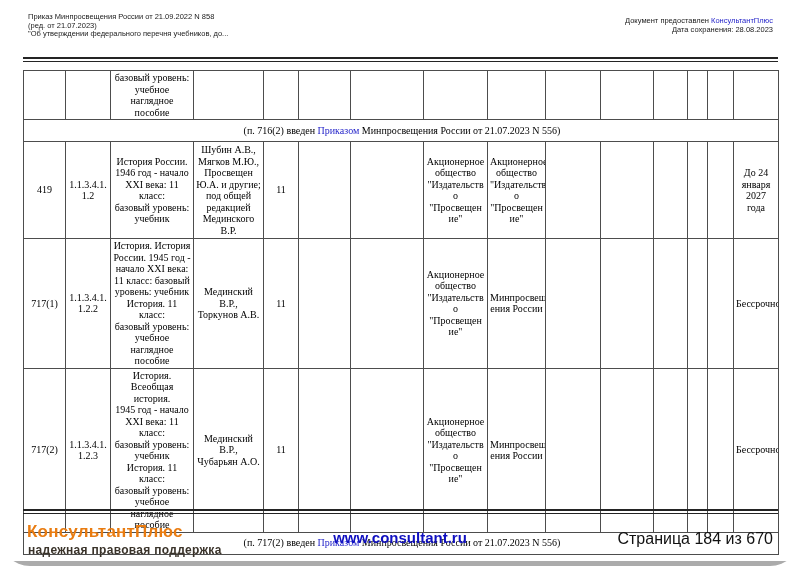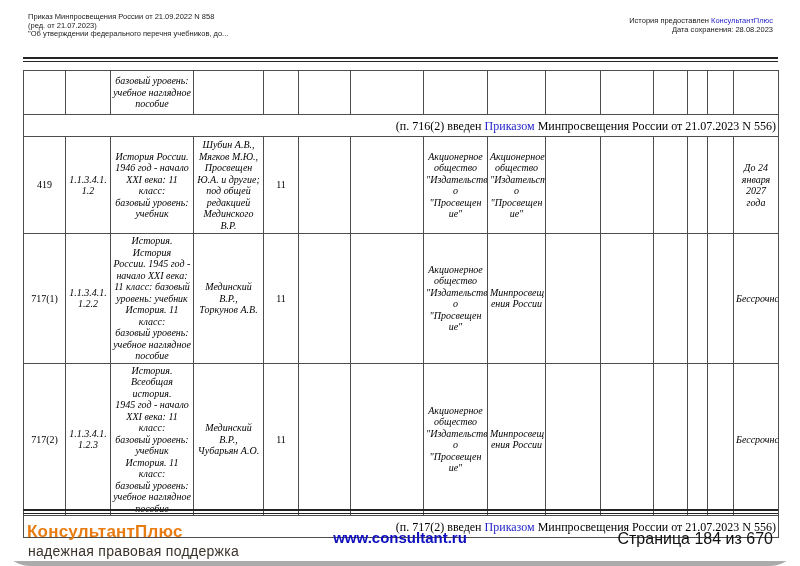--- a/index.html
+++ b/index.html
@@ -27,39 +27,39 @@
   
   .tablewrap { position:absolute; left:23px; top:70px; }
   table.doc {
     border-collapse:collapse; table-layout:fixed; width:755px;
     font-family:"Liberation Serif", serif; font-size:10px; line-height:11.5px; color:#000;
   }
   table.doc td {
     border:1px solid #4d4d4d; padding:1px 2px;
     text-align:center; vertical-align:middle; overflow:hidden;
   }
-  td.pre { white-space:pre-line;font-style:italic; }
+  td.pre { white-space:pre-line; }
   td.fpu { text-align:left; padding-left:3px;margin-left:12px; }
   tr.note td {
-    text-align:right; padding:2px 2px 2px 4px; font-size:12px; line-height:12px;
+    text-align:center; padding:2px 2px 2px 4px; font-size:10px; line-height:12px;
   }
   tr.h44  { height:44px; }
   tr.h22  { height:22px; }
   tr.h97  { height:97px; }
   tr.h113 { height:113px; }
   tr.h23  { height:23px; }
   tr.h117 { height:117px; }
   
   .logo {
     position:absolute; left:27px; top:522px;
     font-size:17px; font-weight:bold; color:#e97c11; letter-spacing:0.2px;
   }
   .logo-sub {
     position:absolute; left:28px; top:543px;
-    font-size:14px; font-weight:normal; color:#3a332a; letter-spacing:0.3px;
+    font-size:12px; font-weight:bold; color:#3a332a; letter-spacing:0.3px;
   }
   .site {
     position:absolute; left:50%; transform:translateX(-50%); top:529px;
     font-size:15px; font-weight:bold; color:#0f0fc0;
   }
   .pageno {
     position:absolute; right:27px; top:530px; font-size:16px; color:#111;
   }
   .bottom-strip {
     position:absolute; left:0; right:0; bottom:0; height:5px; background:#ababab;
@@ -69,21 +69,21 @@
 <body>
 
 <div class="page">
 
   <div class="hdr-left">
     <div>Приказ Минпросвещения России от 21.09.2022 N 858</div>
     <div>(ред. от 21.07.2023)</div>
     <div>"Об утверждении федерального перечня учебников, до...</div>
   </div>
   <div class="hdr-right">
-    <div><span>История предоставлен </span><span class="link">КонсультантПлюс</span></div>
+    <div><span>Документ предоставлен </span><span class="link">КонсультантПлюс</span></div>
     <div>Дата сохранения: 28.08.2023</div>
   </div>
 
   <div class="rule rule-top"></div>
 
   <div class="tablewrap">
     <table class="doc">
       <colgroup>
         <col style="width:42px">
           <col style="width:45px">

